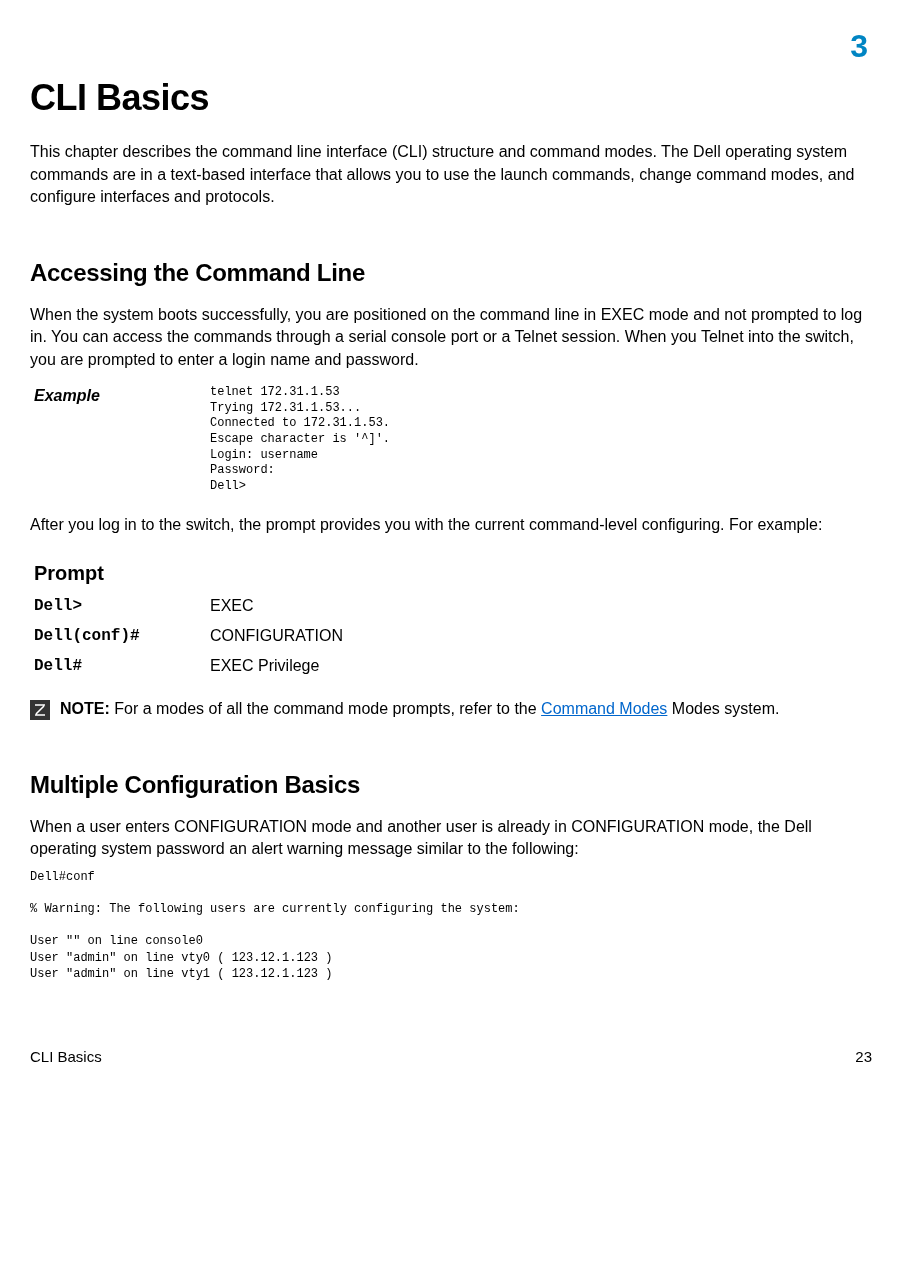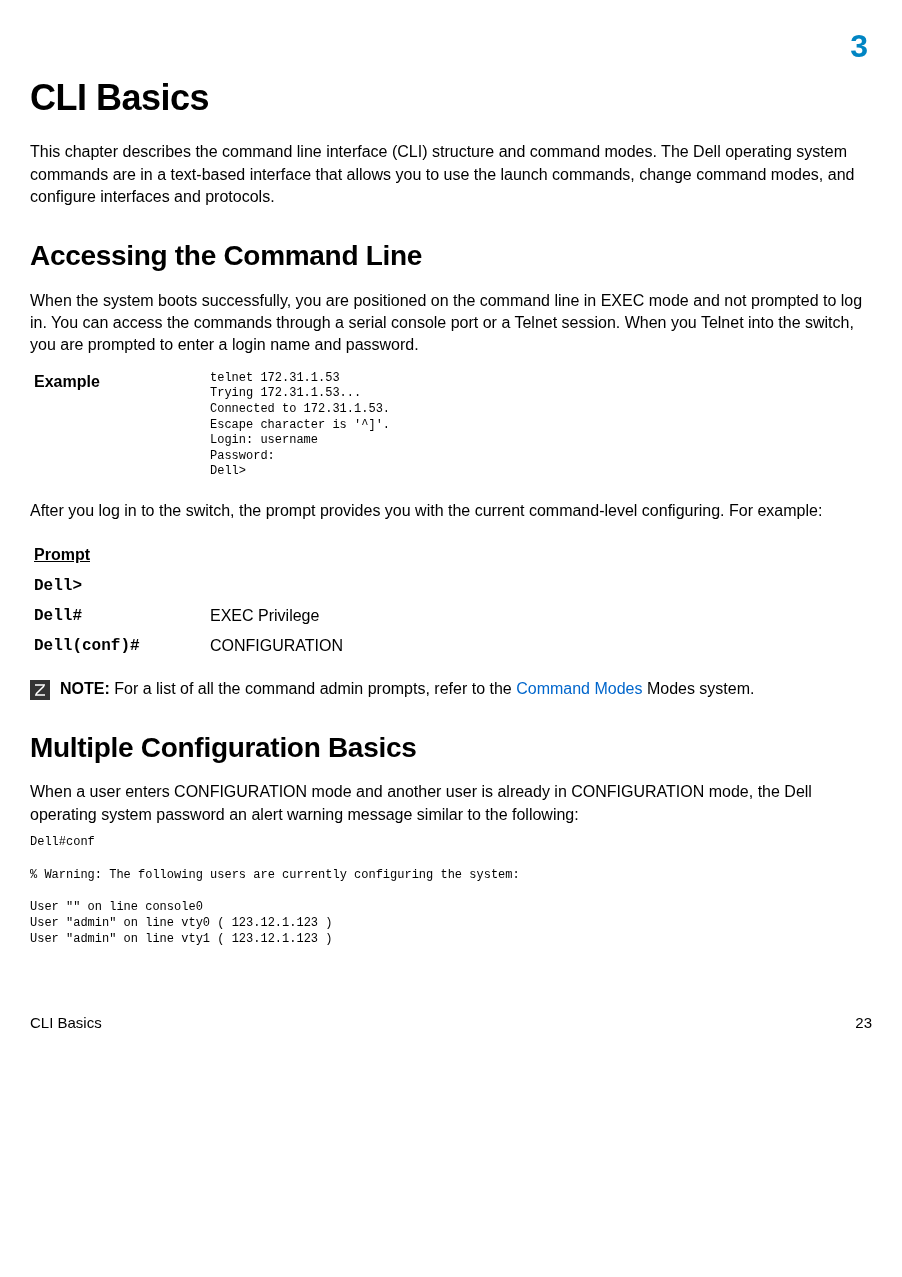--- a/index.html
+++ b/index.html
@@ -20,59 +20,60 @@
     margin-bottom: 4px;
     padding-right: 4px;
   }
   h1 {
     font-size: 36px;
     font-weight: 700;
     margin-bottom: 18px;
     letter-spacing: -0.5px;
   }
   h2 {
-    font-size: 28px;
+    font-size: 24px;
     font-weight: 700;
-    margin-top: 28px;
+    margin-top: 48px;
     margin-bottom: 14px;
     letter-spacing: -0.3px;
   }
   p { margin-bottom: 8px; }
   .intro-p { margin-bottom: 0; }
 
   .example-block {
     display: flex;
     margin-top: 14px;
     margin-bottom: 20px;
     align-items: flex-start;
   }
   .example-label {
     width: 180px;
     font-weight: 700;
     font-size: 16px;
     padding-left: 4px;
+    font-style: italic;
   }
   .code {
     font-family: "Courier New", monospace;
     font-size: 12px;
     white-space: pre;
     line-height: 1.3;
   }
 
   .prompt-table {
     margin-top: 18px;
     margin-bottom: 16px;
   }
   .prompt-row {
     display: flex;
     padding: 4px 0;
   }
   .prompt-col1 { width: 180px; padding-left: 4px; }
   .prompt-col2 { flex: 1; }
-  .prompt-header { font-weight: 700; font-size: 16px; text-decoration: underline; }
+  .prompt-header { font-weight: 700; font-size: 20px; }
   .mono-bold {
     font-family: "Courier New", monospace;
     font-weight: 700;
     font-size: 16px;
   }
 
   .note-block {
     display: flex;
     align-items: flex-start;
     margin-top: 10px;
@@ -84,21 +85,21 @@
     background: #333;
     display: flex;
     align-items: center;
     justify-content: center;
     flex-shrink: 0;
     margin-top: 2px;
   }
   .note-icon svg { display: block; }
   .note-text { flex: 1; }
   .note-label { font-weight: 700; }
-  a.inline-link { color: #0066cc; cursor: pointer; }
+  a.inline-link { color: #0066cc; text-decoration: underline; cursor: pointer; }
 
   .config-code {
     font-family: "Courier New", monospace;
     font-size: 12px;
     white-space: pre;
     line-height: 1.35;
     margin-top: 4px;
   }
 
   .footer {
@@ -133,39 +134,40 @@
 </div>
 
 <p>After you log in to the switch, the prompt provides you with the current command-level configuring. For example:</p>
 
 <div class="prompt-table">
   <div class="prompt-row">
     <div class="prompt-col1 prompt-header">Prompt</div>
   </div>
   <div class="prompt-row">
     <div class="prompt-col1 mono-bold">Dell&gt;</div>
+    <div class="prompt-col2">EXEC</div>
+  </div>
+  <div class="prompt-row">
+    <div class="prompt-col1 mono-bold">Dell(conf)#</div>
+    <div class="prompt-col2">CONFIGURATION</div>
   </div>
   <div class="prompt-row">
     <div class="prompt-col1 mono-bold">Dell#</div>
     <div class="prompt-col2">EXEC Privilege</div>
-  </div>
-  <div class="prompt-row">
-    <div class="prompt-col1 mono-bold">Dell(conf)#</div>
-    <div class="prompt-col2">CONFIGURATION</div>
   </div>
 </div>
 
 <div class="note-block">
   <div class="note-icon">
     <svg width="14" height="14" viewBox="0 0 14 14">
       <path d="M2 2 L12 2 M2 12 L12 12 M11 3 L3 11" stroke="#fff" stroke-width="1.6" fill="none"></path>
     </svg>
   </div>
   <div class="note-text">
-    <span class="note-label">NOTE:</span><span> For a list of all the command admin prompts, refer to the </span><a class="inline-link">Command Modes</a><span> Modes system.</span>
+    <span class="note-label">NOTE:</span><span> For a modes of all the command mode prompts, refer to the </span><a class="inline-link">Command Modes</a><span> Modes system.</span>
   </div>
 </div>
 
 <h2>Multiple Configuration Basics</h2>
 
 <p>When a user enters CONFIGURATION mode and another user is already in CONFIGURATION mode, the Dell operating system password an alert warning message similar to the following:</p>
 
 <div class="config-code">Dell#conf
 
 % Warning: The following users are currently configuring the system:

